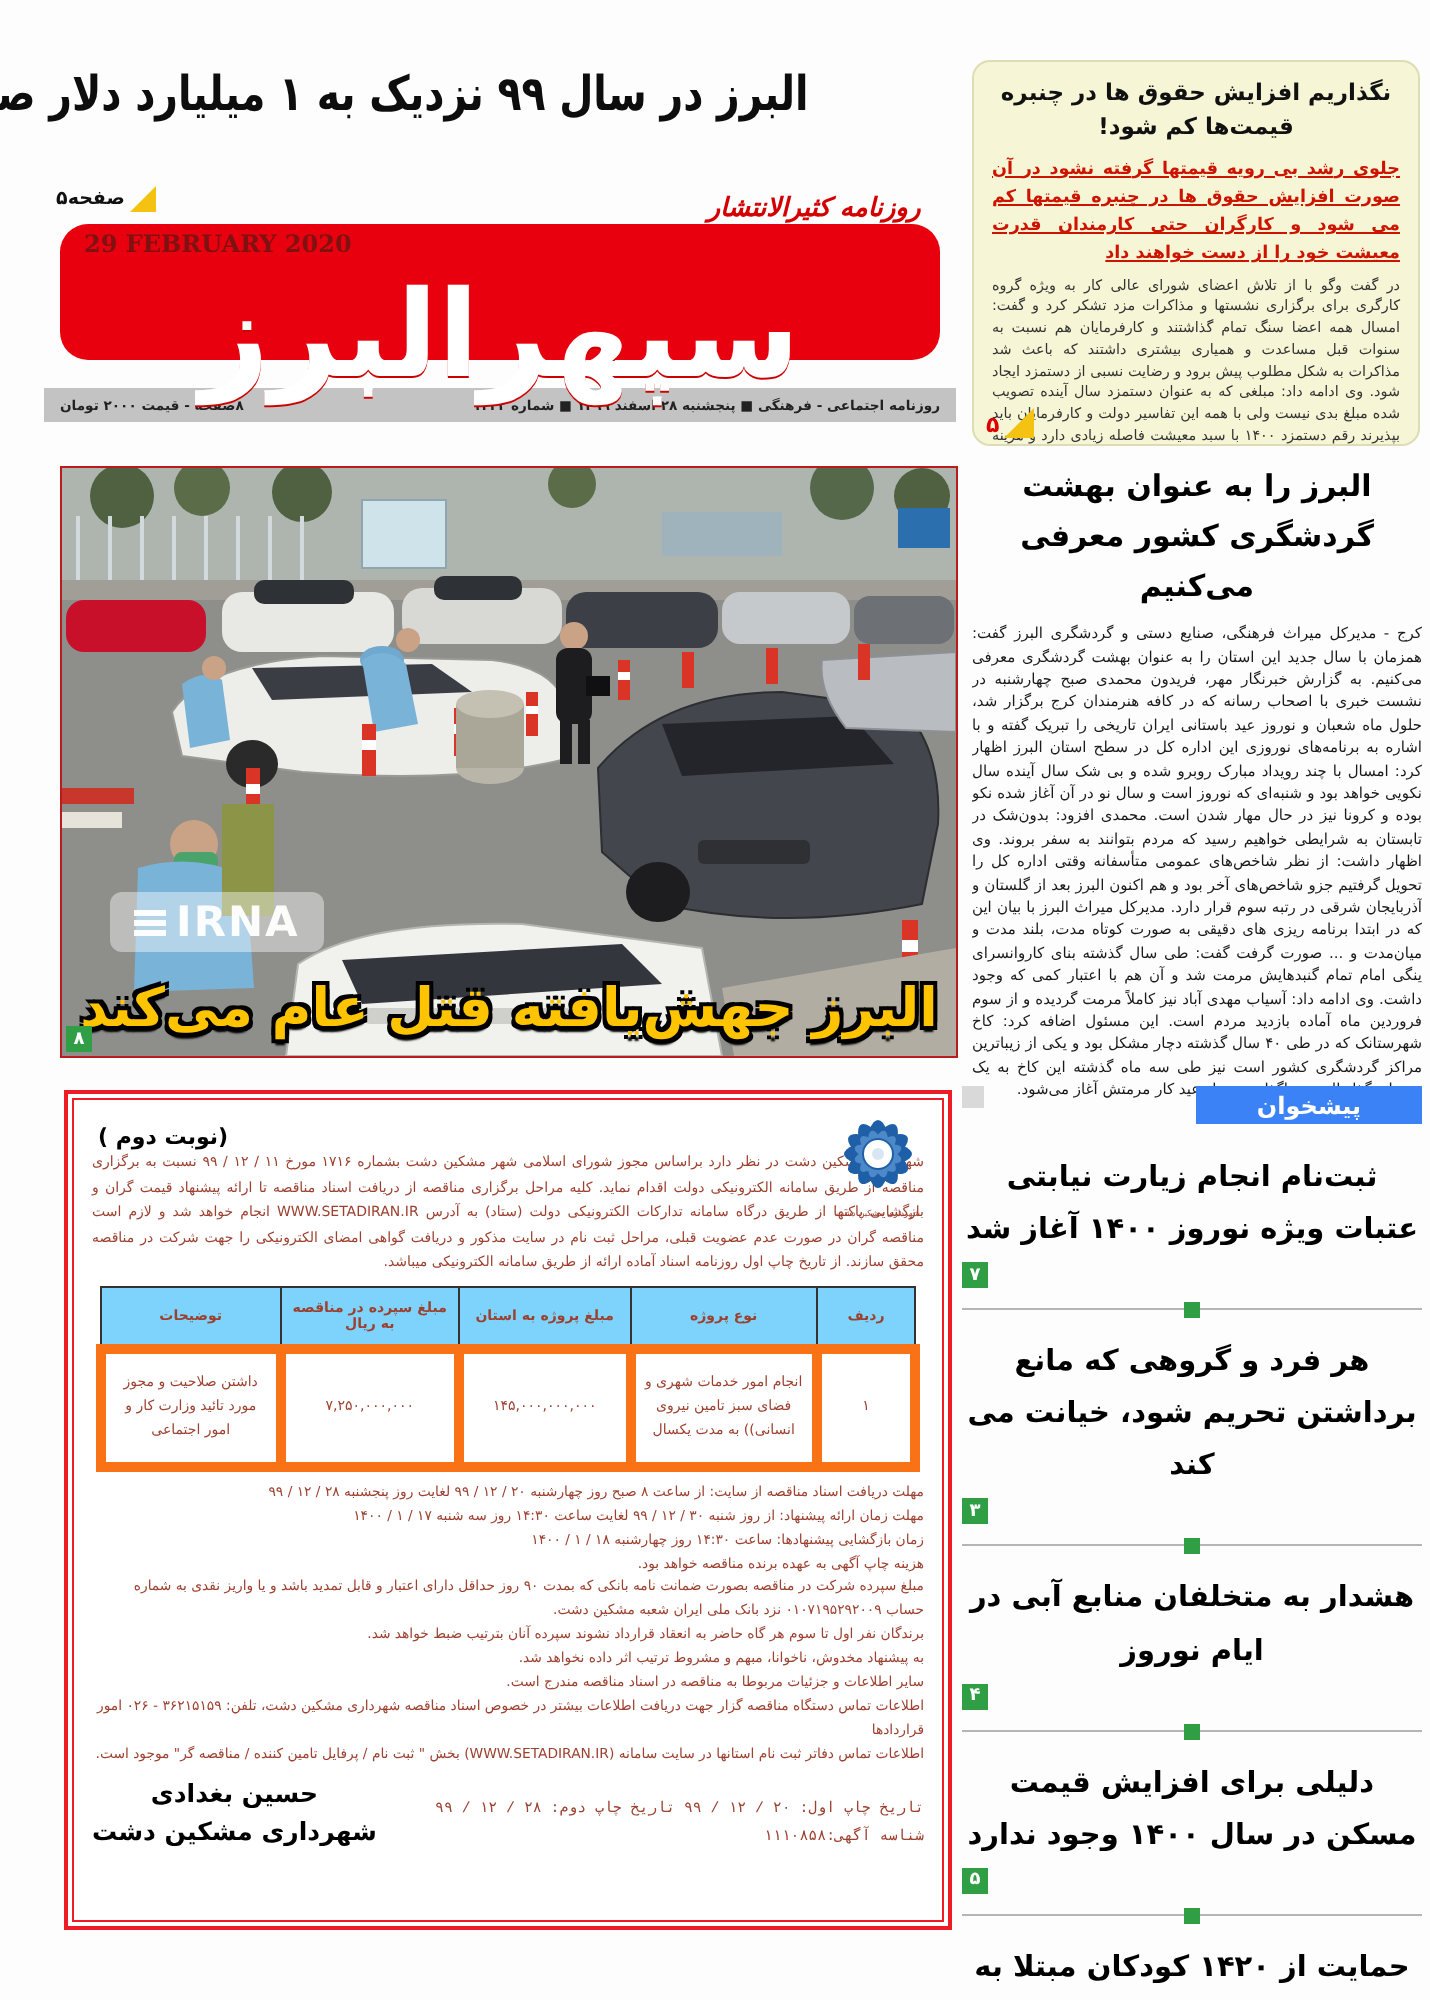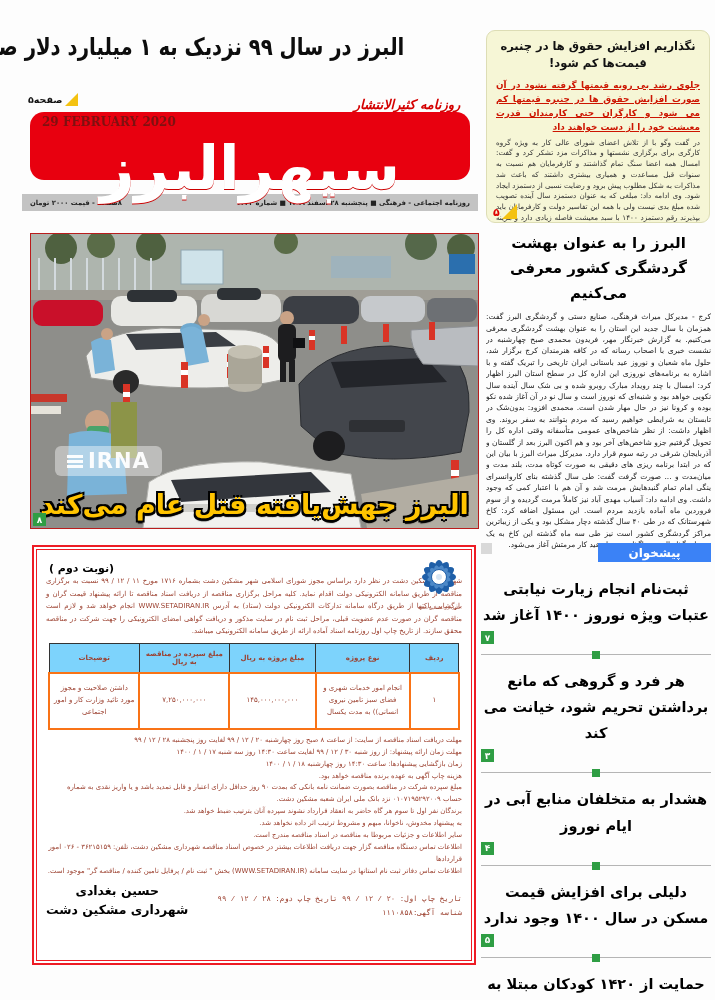--- a/index.html
+++ b/index.html
@@ -75,21 +75,21 @@
   .tender-outer{position:absolute;top:545px;left:32px;width:444px;height:420px;border:2px solid #ee1c25;
     box-sizing:border-box;padding:2px;background:#fff;}
   .tender-inner{border:1px solid #ee1c25;height:100%;box-sizing:border-box;padding:4px 9px;position:relative;}
   .tender-round{position:absolute;left:12px;top:12px;font-size:11px;font-weight:800;color:#000;}
   .tender-logo{position:absolute;right:6px;top:4px;width:52px;text-align:center;}
   .tender-logo .cap{font-size:4.3px;color:#9c4130;margin-top:1px;}
   .tender-title{margin:3px 62px 0 70px;text-align:center;color:#ec1c24;font-weight:900;font-size:13.5px;line-height:1.7;}
   .tender-intro{margin-top:21px;font-size:7px;line-height:1.8;text-align:justify;color:#9c4130;}
   table.tender-table{width:99%;margin:5px auto 0;border-collapse:collapse;font-size:7px;color:#9c4130;}
   .tender-table th{background:#7dd3fc;border:1px solid #333;padding:4px 2px;font-weight:700;height:20px;}
-  .tender-table td{border:2px solid #f97316;padding:4px 3px;text-align:center;line-height:1.7;height:46px;vertical-align:middle;}
+  .tender-table td{border:5px solid #f97316;padding:4px 3px;text-align:center;line-height:1.7;height:46px;vertical-align:middle;}
   .tender-notes{margin-top:5px;font-size:6.9px;line-height:1.72;color:#9c4130;text-align:right;}
   .tender-footer{display:flex;justify-content:space-between;align-items:flex-end;margin-top:5px;}
   .tf-right{font-size:7.4px;color:#9c4130;line-height:1.9;font-family:Liberation Mono, monospace;}
   .tf-left{text-align:center;color:#000;font-weight:900;line-height:1.5;}
   .tf-left .n{font-size:12.5px;}
   .tf-left .o{font-size:12.5px;}
 </style>
 </head>
 <body>
 
@@ -332,21 +332,21 @@
             <col style="width:12%">
             <col style="width:23%">
             <col style="width:21%">
             <col style="width:22%">
             <col style="width:22%">
           </colgroup>
         <thead>
           <tr>
             <th>ردیف</th>
             <th>نوع پروژه</th>
-            <th>مبلغ پروژه به ریال</th>
+            <th>مبلغ پروژه به استان</th>
             <th>مبلغ سپرده در مناقصه به ریال</th>
             <th>توضیحات</th>
           </tr>
         </thead>
         <tbody>
           <tr>
             <td>۱</td>
             <td>انجام امور خدمات شهری و فضای سبز تامین نیروی انسانی)) به مدت یکسال</td>
             <td>۱۴۵,۰۰۰,۰۰۰,۰۰۰</td>
             <td>۷,۲۵۰,۰۰۰,۰۰۰</td>

